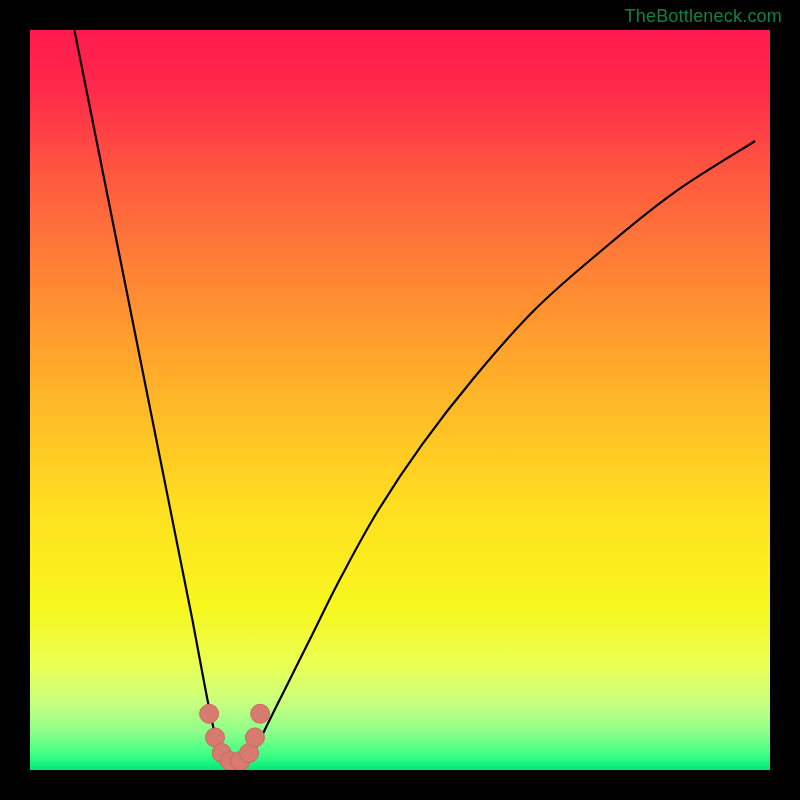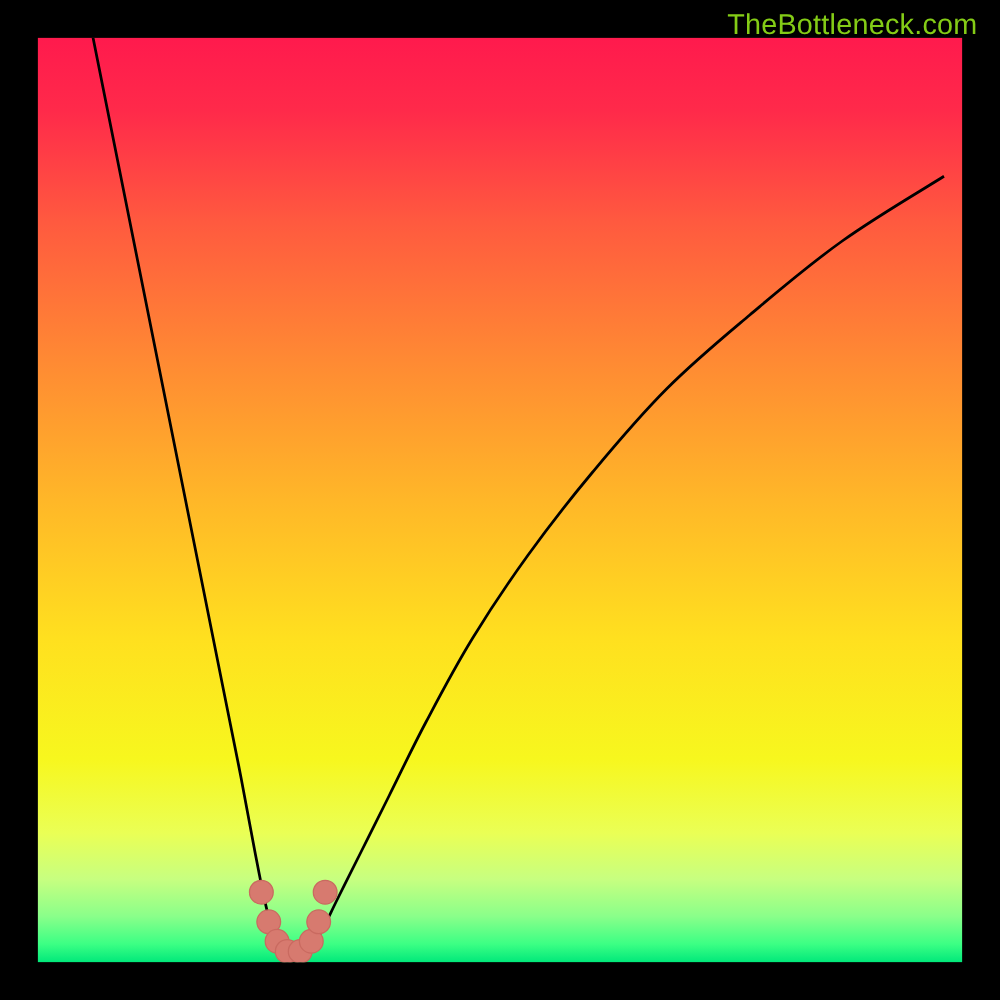--- a/index.html
+++ b/index.html
@@ -32,22 +32,22 @@
   svg.curve-layer {
     position: absolute;
     inset: 0;
     width: 100%;
     height: 100%;
   }
   .watermark {
     position: absolute;
     top: 6px;
     right: 18px;
-    color: #84cc16;
-    font-size: 23px;
+    color: #15803d;
+    font-size: 18px;
     font-weight: 500;
     letter-spacing: 0.2px;
   }
 </style>
 </head>
 <body>
 
 <div class="frame">
 
   <div class="plot-area">

